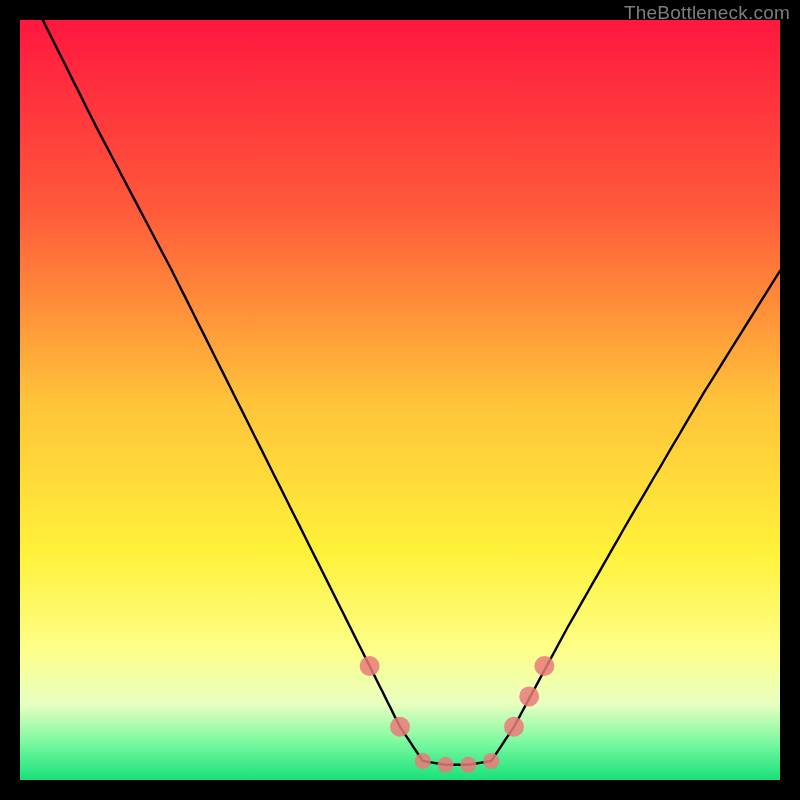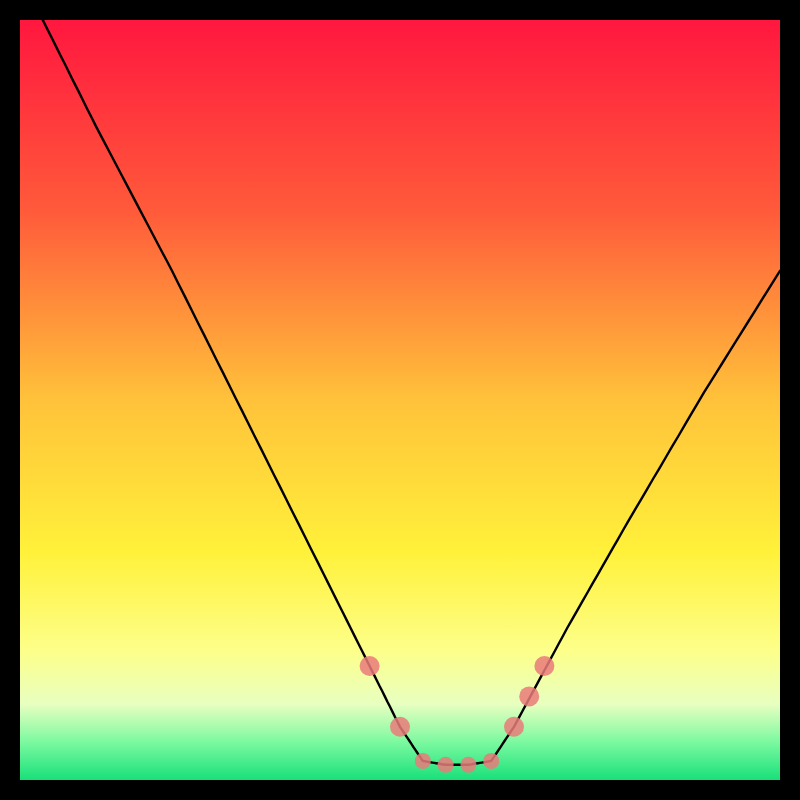--- a/index.html
+++ b/index.html
@@ -47,20 +47,21 @@
   svg {
     position: absolute;
     left: 0;
     top: 0;
   }
 </style>
 </head>
 <body>
 
 <div class="frame">
+  <div class="attribution">TheBottleneck.com</div>
 
   <div class="plot-area">
     <svg id="chart-svg" width="760" height="760" viewBox="0 0 760 760">
         <path d="M 22.8 0.0 L 27.2 8.9 L 31.7 17.7 L 36.1 26.6 L 40.5 35.5 L 45.0 44.3 L 49.4 53.2 L 53.8 62.1 L 58.3 70.9 L 62.7 79.8 L 67.1 88.7 L 71.6 97.5 L 76.0 106.4 L 82.3 118.4 L 88.7 130.5 L 95.0 142.5 L 101.3 154.5 L 107.7 166.6 L 114.0 178.6 L 120.3 190.6 L 126.7 202.7 L 133.0 214.7 L 139.3 226.7 L 145.7 238.8 L 152.0 250.8 L 158.3 263.5 L 164.7 276.1 L 171.0 288.8 L 177.3 301.5 L 183.7 314.1 L 190.0 326.8 L 196.3 339.5 L 202.7 352.1 L 209.0 364.8 L 215.3 377.5 L 221.7 390.1 L 228.0 402.8 L 234.3 415.5 L 240.7 428.1 L 247.0 440.8 L 253.3 453.5 L 259.7 466.1 L 266.0 478.8 L 272.3 491.5 L 278.7 504.1 L 285.0 516.8 L 291.3 529.5 L 297.7 542.1 L 304.0 554.8 L 307.8 562.4 L 311.6 570.0 L 315.4 577.6 L 319.2 585.2 L 323.0 592.8 L 326.8 600.4 L 330.6 608.0 L 334.4 615.6 L 338.2 623.2 L 342.0 630.8 L 345.8 638.4 L 349.6 646.0 L 352.1 651.1 L 354.7 656.1 L 357.2 661.2 L 359.7 666.3 L 362.3 671.3 L 364.8 676.4 L 367.3 681.5 L 369.9 686.5 L 372.4 691.6 L 374.9 696.7 L 377.5 701.7 L 380.0 706.8 L 381.9 709.6 L 383.8 712.5 L 385.7 715.3 L 387.6 718.2 L 389.5 721.0 L 391.4 723.9 L 393.3 726.8 L 395.2 729.6 L 397.1 732.5 L 399.0 735.3 L 400.9 738.1 L 402.8 741.0 L 404.7 741.3 L 406.6 741.6 L 408.5 742.0 L 410.4 742.3 L 412.3 742.6 L 414.2 742.9 L 416.1 743.2 L 418.0 743.5 L 419.9 743.8 L 421.8 744.2 L 423.7 744.5 L 425.6 744.8 L 427.5 744.8 L 429.4 744.8 L 431.3 744.8 L 433.2 744.8 L 435.1 744.8 L 437.0 744.8 L 438.9 744.8 L 440.8 744.8 L 442.7 744.8 L 444.6 744.8 L 446.5 744.8 L 448.4 744.8 L 450.3 744.5 L 452.2 744.2 L 454.1 743.8 L 456.0 743.5 L 457.9 743.2 L 459.8 742.9 L 461.7 742.6 L 463.6 742.3 L 465.5 742.0 L 467.4 741.6 L 469.3 741.3 L 471.2 741.0 L 473.1 738.1 L 475.0 735.3 L 476.9 732.5 L 478.8 729.6 L 480.7 726.8 L 482.6 723.9 L 484.5 721.0 L 486.4 718.2 L 488.3 715.3 L 490.2 712.5 L 492.1 709.6 L 494.0 706.8 L 498.4 698.6 L 502.9 690.3 L 507.3 682.1 L 511.7 673.9 L 516.2 665.6 L 520.6 657.4 L 525.0 649.2 L 529.5 640.9 L 533.9 632.7 L 538.3 624.5 L 542.8 616.2 L 547.2 608.0 L 552.3 599.1 L 557.3 590.3 L 562.4 581.4 L 567.5 572.5 L 572.5 563.7 L 577.6 554.8 L 582.7 545.9 L 587.7 537.1 L 592.8 528.2 L 597.9 519.3 L 602.9 510.5 L 608.0 501.6 L 614.3 490.8 L 620.7 480.1 L 627.0 469.3 L 633.3 458.5 L 639.7 447.8 L 646.0 437.0 L 652.3 426.2 L 658.7 415.5 L 665.0 404.7 L 671.3 393.9 L 677.7 383.2 L 684.0 372.4 L 690.3 362.3 L 696.7 352.1 L 703.0 342.0 L 709.3 331.9 L 715.7 321.7 L 722.0 311.6 L 728.3 301.5 L 734.7 291.3 L 741.0 281.2 L 747.3 271.1 L 753.7 260.9 L 760.0 250.8" fill="none" stroke="#000000" stroke-width="2.4" stroke-linecap="round"></path>
         <circle cx="349.6" cy="646" r="10" fill="#ea7a7a" fill-opacity="0.85" stroke="#c85a5a" stroke-width="0"></circle>
         <circle cx="380" cy="706.8" r="10" fill="#ea7a7a" fill-opacity="0.85" stroke="#c85a5a" stroke-width="0"></circle>
         <circle cx="402.8" cy="741" r="8" fill="#ea7a7a" fill-opacity="0.85" stroke="#c85a5a" stroke-width="0"></circle>
         <circle cx="425.6" cy="744.8" r="8" fill="#ea7a7a" fill-opacity="0.85" stroke="#c85a5a" stroke-width="0"></circle>
         <circle cx="448.4" cy="744.8" r="8" fill="#ea7a7a" fill-opacity="0.85" stroke="#c85a5a" stroke-width="0"></circle>
         <circle cx="471.2" cy="741" r="8" fill="#ea7a7a" fill-opacity="0.85" stroke="#c85a5a" stroke-width="0"></circle>

